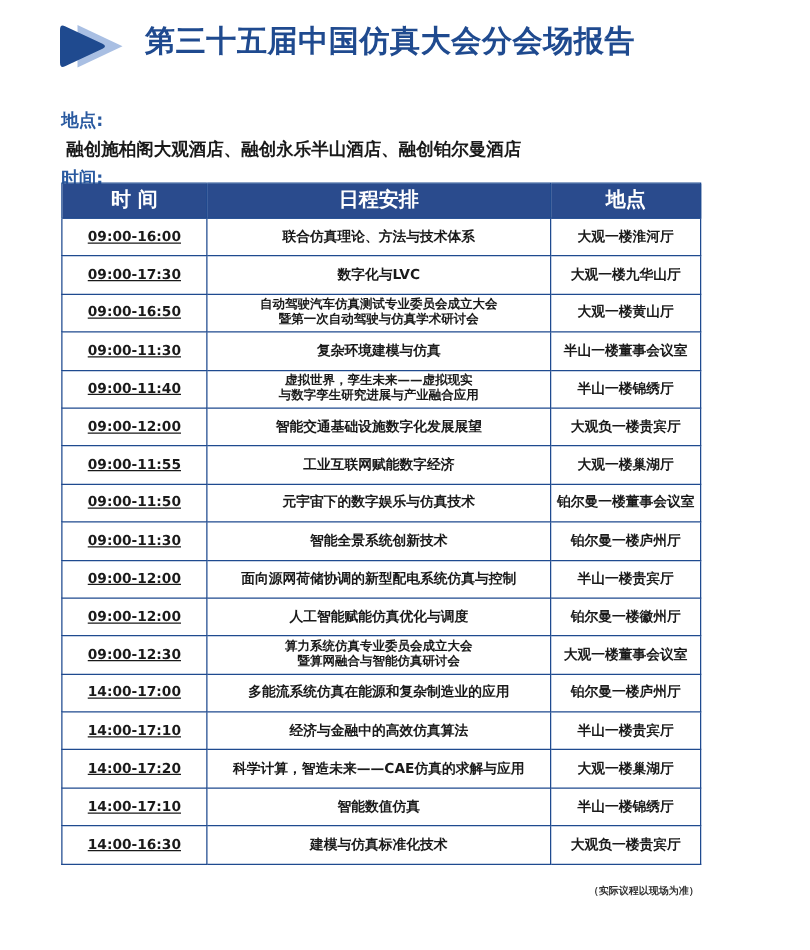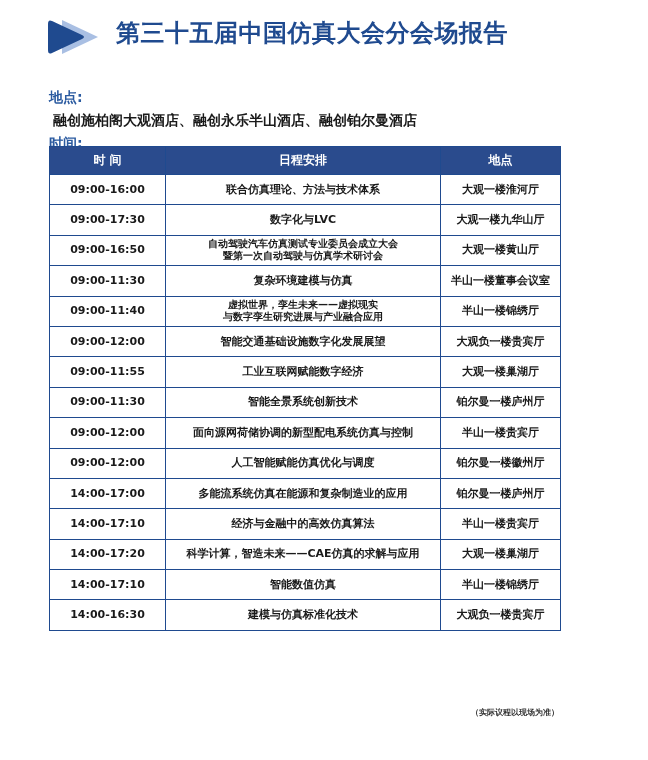--- a/index.html
+++ b/index.html
@@ -18,30 +18,30 @@
     .meta { position: absolute; left: 49px; top: 86px; font-size: 14px; line-height: 23px; }
     .meta-row { display: flex; white-space: nowrap; flex-direction: column; }
     .meta-label { color: #2a5aa0; font-weight: bold; }
     .meta-value { color: #1a1a1a; font-weight: bold; margin-left: 4px; }
     table.schedule {
       position: absolute; left: 49px; top: 146px; width: 511px;
       border-collapse: collapse; table-layout: fixed;
       border: 1.5px solid #1f4a8f;
     }
     table.schedule th {
-      background: #2a4b8d; color: #ffffff; font-size: 12px; font-weight: bold;
+      background: #2a4b8d; color: #ffffff; font-size: 16px; font-weight: bold;
       height: 27px; border-left: 1px solid #1f4a8f; border-right: 1px solid #1f4a8f;
       text-align: center; padding: 0; margin-left: 48px;
     }
     table.schedule td {
       border: 1.5px solid #1f4a8f; text-align: center; padding: 0;
       font-size: 11px; font-weight: bold; color: #1a1a1a; height: 29.4px;
       line-height: 12px;
     }
-    td.time { font-size: 11.5px; }
+    td.time { font-size: 11.5px; text-decoration: underline; }
     .topic-line { display: block; font-size: 10px; line-height: 12px; }
     .footnote {
       position: absolute; right: 89px; top: 707px; font-size: 8px; color: #333;
       white-space: nowrap;
       font-weight: bold;
     }
   </style>
 </head>
 <body>
 
@@ -114,33 +114,46 @@
         <td class="time">09:00-12:00</td>
         <td class="topic"><span>智能交通基础设施数字化发展展望</span></td>
         <td>大观负一楼贵宾厅</td>
       </tr>
       <tr>
         <td class="time">09:00-11:55</td>
         <td class="topic"><span>工业互联网赋能数字经济</span></td>
         <td>大观一楼巢湖厅</td>
       </tr>
       <tr>
+        <td class="time">09:00-11:50</td>
+        <td class="topic"><span>元宇宙下的数字娱乐与仿真技术</span></td>
+        <td>铂尔曼一楼董事会议室</td>
+      </tr>
+      <tr>
         <td class="time">09:00-11:30</td>
         <td class="topic"><span>智能全景系统创新技术</span></td>
         <td>铂尔曼一楼庐州厅</td>
       </tr>
       <tr>
         <td class="time">09:00-12:00</td>
         <td class="topic"><span>面向源网荷储协调的新型配电系统仿真与控制</span></td>
         <td>半山一楼贵宾厅</td>
       </tr>
       <tr>
         <td class="time">09:00-12:00</td>
         <td class="topic"><span>人工智能赋能仿真优化与调度</span></td>
         <td>铂尔曼一楼徽州厅</td>
+      </tr>
+      <tr>
+        <td class="time">09:00-12:30</td>
+        <td class="topic">
+          <span class="topic-line">算力系统仿真专业委员会成立大会</span>
+          <span class="topic-line">暨算网融合与智能仿真研讨会</span>
+        </td>
+        <td>大观一楼董事会议室</td>
       </tr>
       <tr>
         <td class="time">14:00-17:00</td>
         <td class="topic"><span>多能流系统仿真在能源和复杂制造业的应用</span></td>
         <td>铂尔曼一楼庐州厅</td>
       </tr>
       <tr>
         <td class="time">14:00-17:10</td>
         <td class="topic"><span>经济与金融中的高效仿真算法</span></td>
         <td>半山一楼贵宾厅</td>

